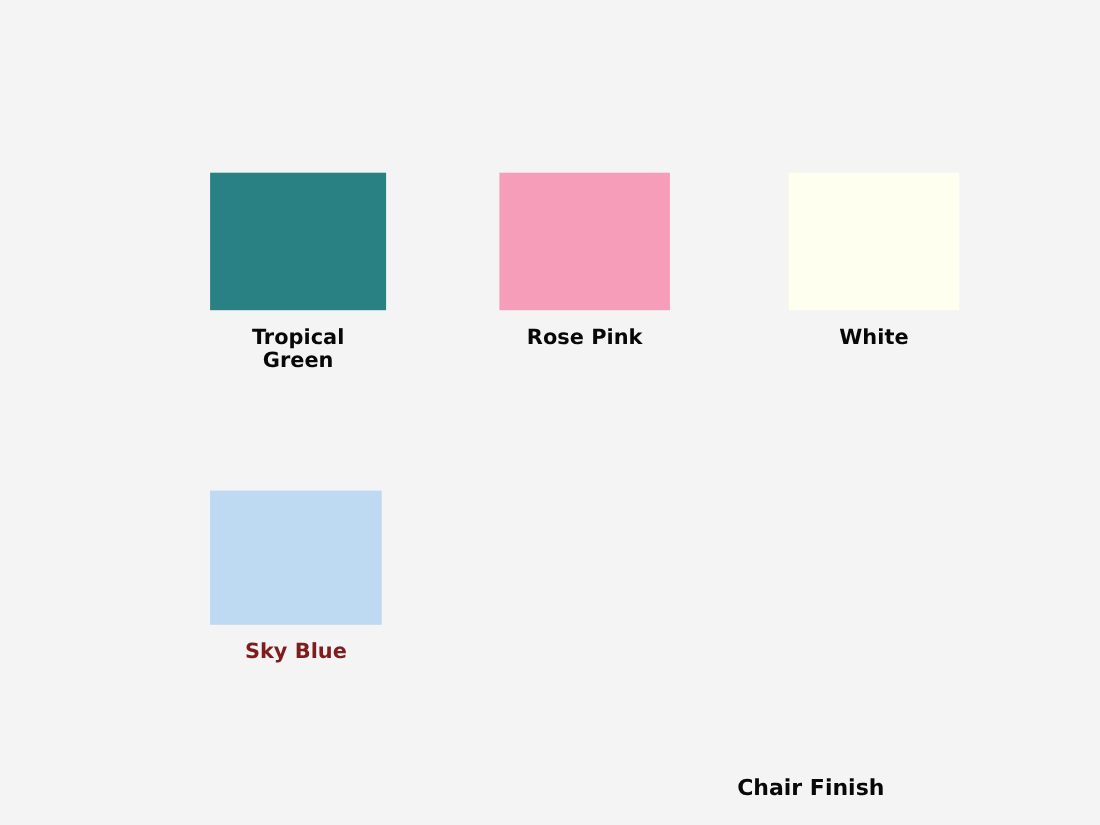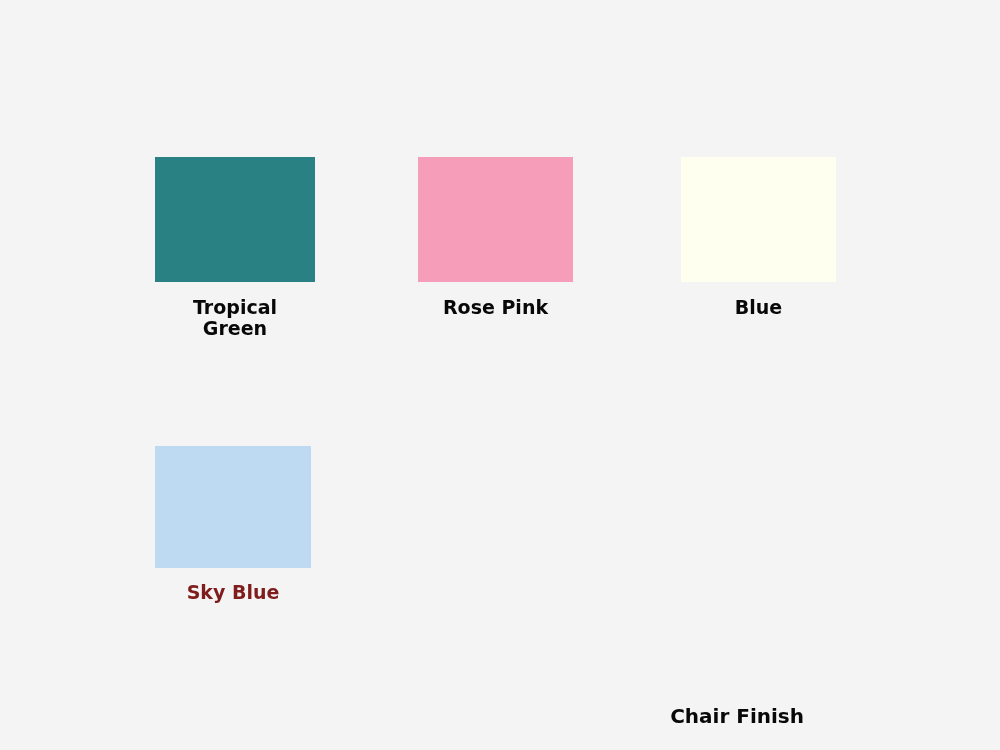--- a/index.html
+++ b/index.html
@@ -17,20 +17,21 @@
   }
   #swatch-board {
     position: absolute;
     left: 0;
     top: 0;
     width: 1000px;
     height: 750px;
   }
   .swatch-cell {
     position: absolute;
+    margin-left: 36px;
   }
   .swatch-chip {
     position: absolute;
     left: 0;
     top: 0;
   }
   .swatch-label {
     position: absolute;
     left: 50%;
     transform: translateX(-50%);
@@ -62,20 +63,20 @@
       <div class="swatch-chip" style="width: 160px; height: 125px; background: rgb(42, 129, 131);"></div>
       <div class="swatch-label" style="top: 140px; width: 200px; color: rgb(8, 8, 8);">Tropical
 Green</div>
     </div>
     <div class="swatch-cell" style="left: 418px; top: 157px; width: 155px; height: 88px;">
       <div class="swatch-chip" style="width: 155px; height: 125px; background: rgb(246, 157, 185);"></div>
       <div class="swatch-label" style="top: 140px; width: 200px; color: rgb(8, 8, 8);">Rose Pink</div>
     </div>
     <div class="swatch-cell" style="left: 681px; top: 157px; width: 155px; height: 125px;">
       <div class="swatch-chip" style="width: 155px; height: 125px; background: rgb(255, 255, 240);"></div>
-      <div class="swatch-label" style="top: 140px; width: 200px; color: rgb(8, 8, 8);">Blue</div>
+      <div class="swatch-label" style="top: 140px; width: 200px; color: rgb(8, 8, 8);">White</div>
     </div>
     <div class="swatch-cell" style="left: 155px; top: 446px; width: 156px; height: 122px;">
       <div class="swatch-chip" style="width: 156px; height: 122px; background: rgb(190, 217, 242);"></div>
       <div class="swatch-label" style="top: 136px; width: 200px; color: #7f1d1d;">Sky Blue</div>
     </div>
   </div>
 <div id="caption" style="color: rgb(8, 8, 8);">Chair Finish</div>
 
 </body></html>

